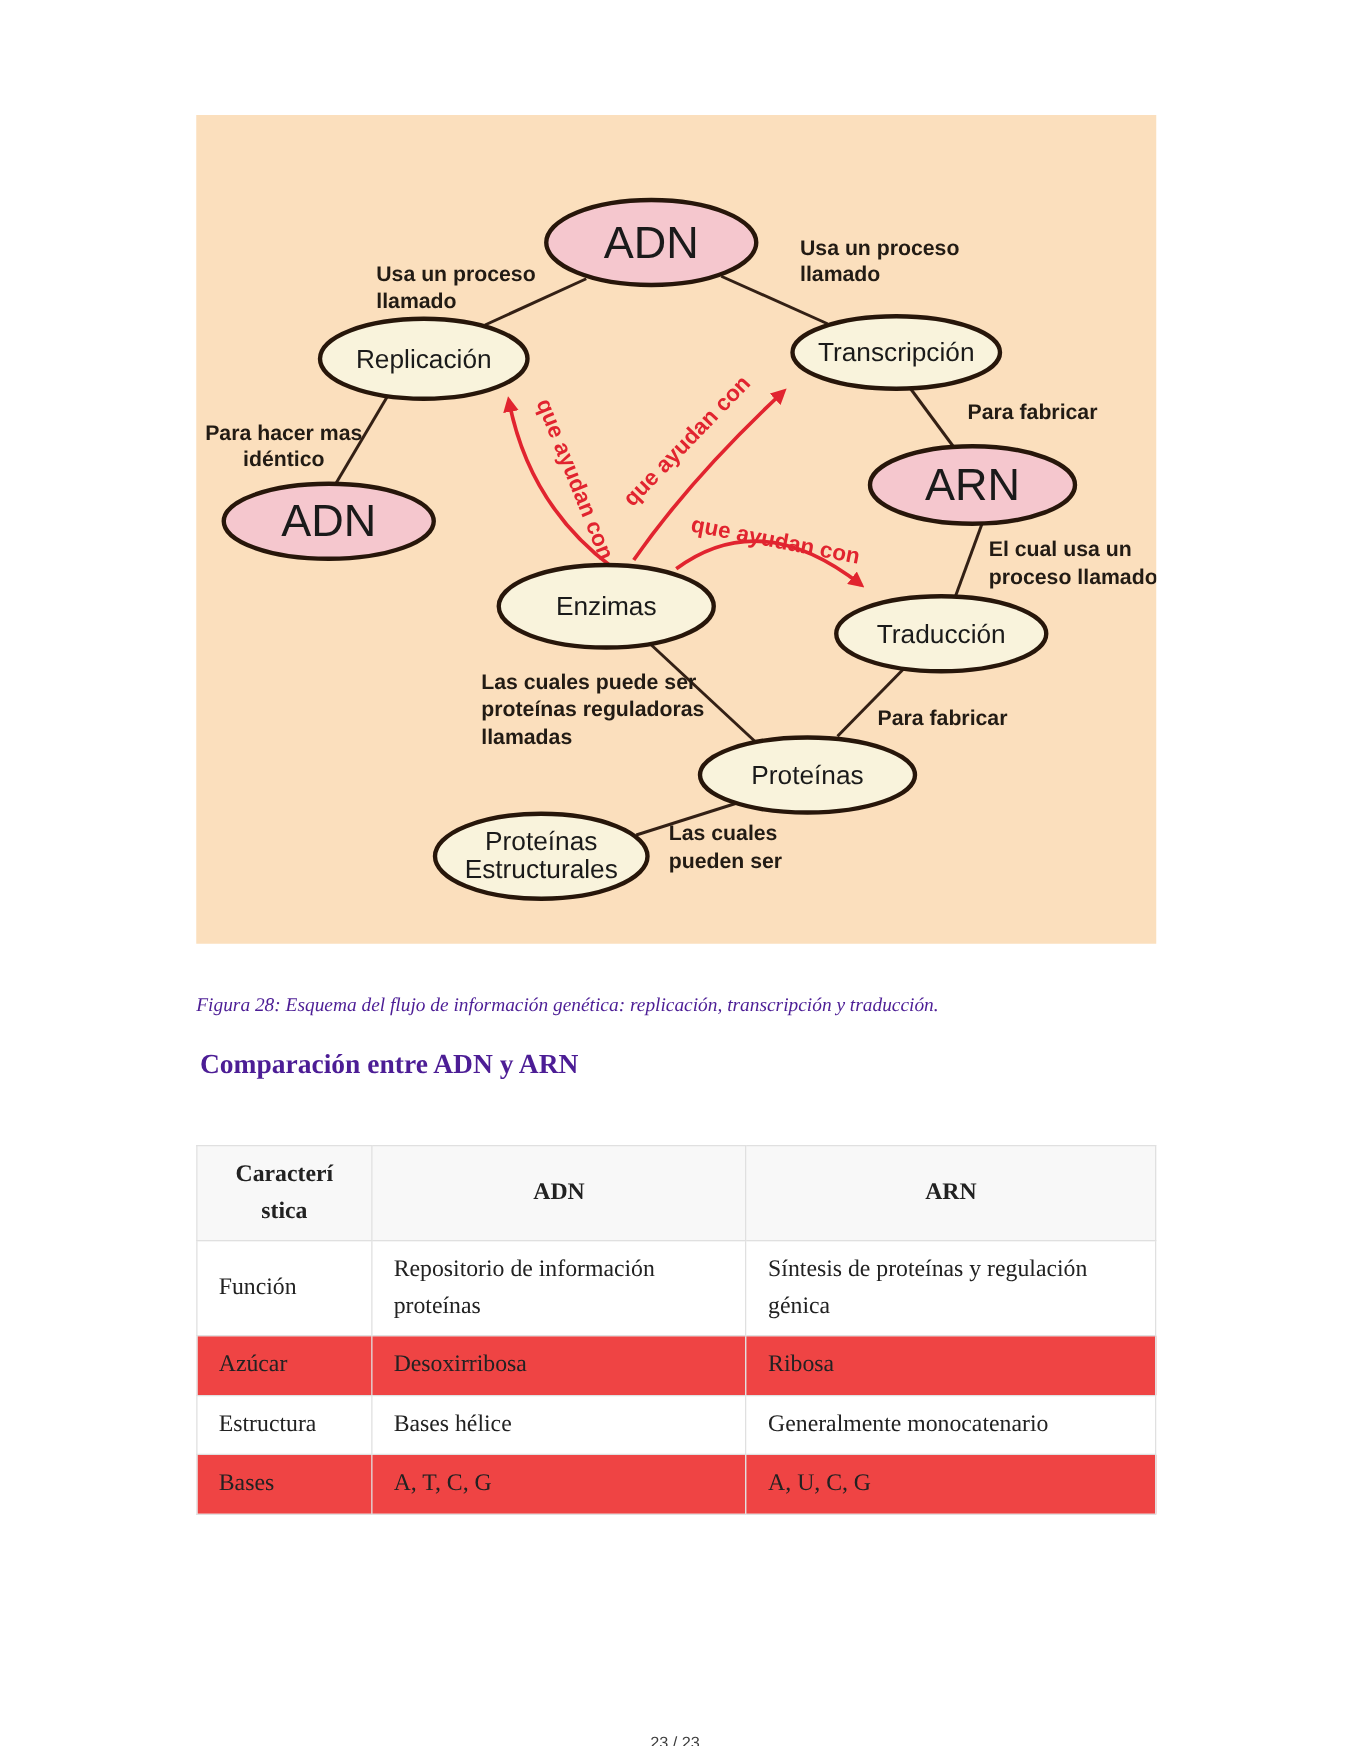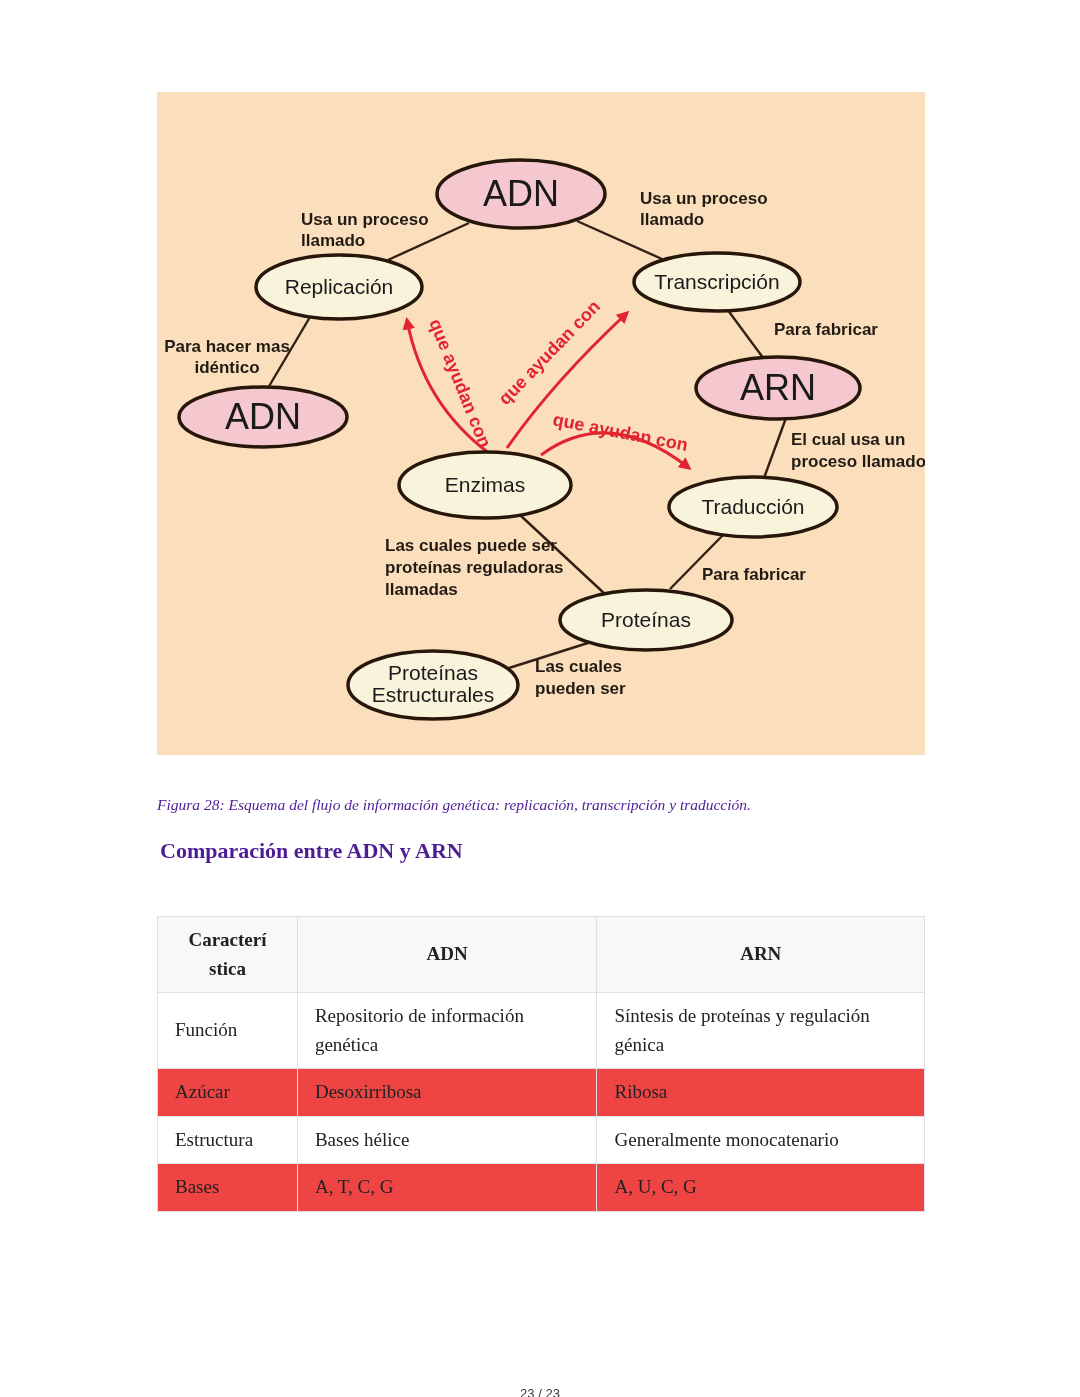--- a/index.html
+++ b/index.html
@@ -141,21 +141,21 @@
         <span class="hdr-line">Caracterí</span>
         <span class="hdr-line">stica</span>
       </th>
       <th>ADN</th>
       <th>ARN</th>
     </tr>
   </thead>
   <tbody>
     <tr>
       <td>Función</td>
-      <td>Repositorio de información genética</td>
+      <td>Repositorio de información proteínas</td>
       <td>Síntesis de proteínas y regulación génica</td>
     </tr>
     <tr class="shaded">
       <td>Azúcar</td>
       <td>Desoxirribosa</td>
       <td>Ribosa</td>
     </tr>
     <tr>
       <td>Estructura</td>
       <td>Bases hélice</td>

